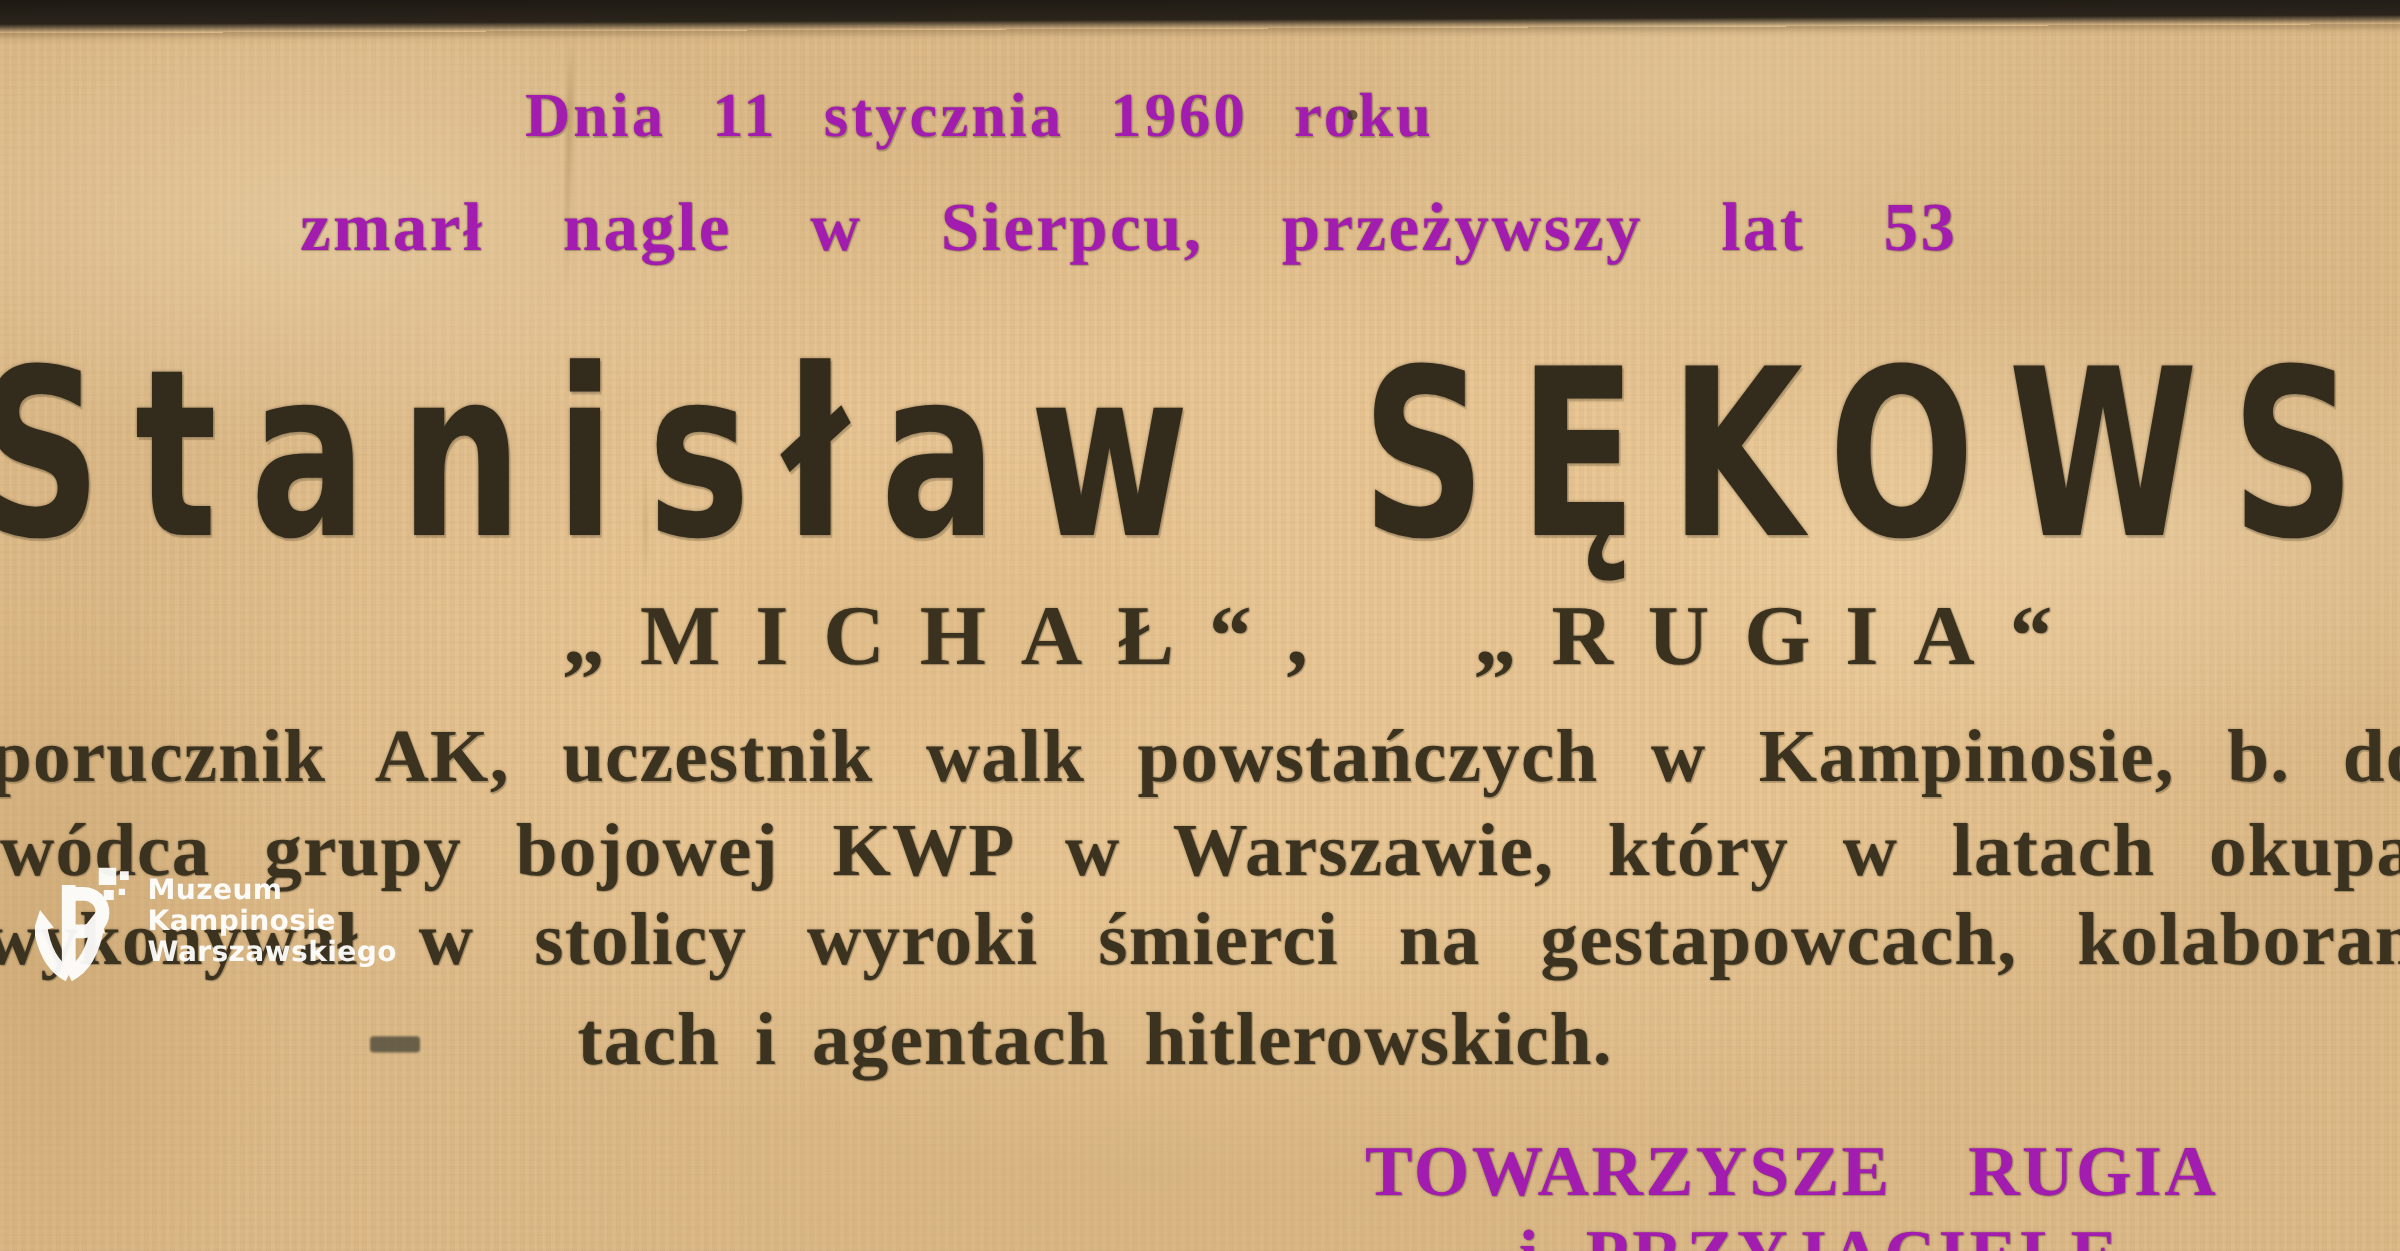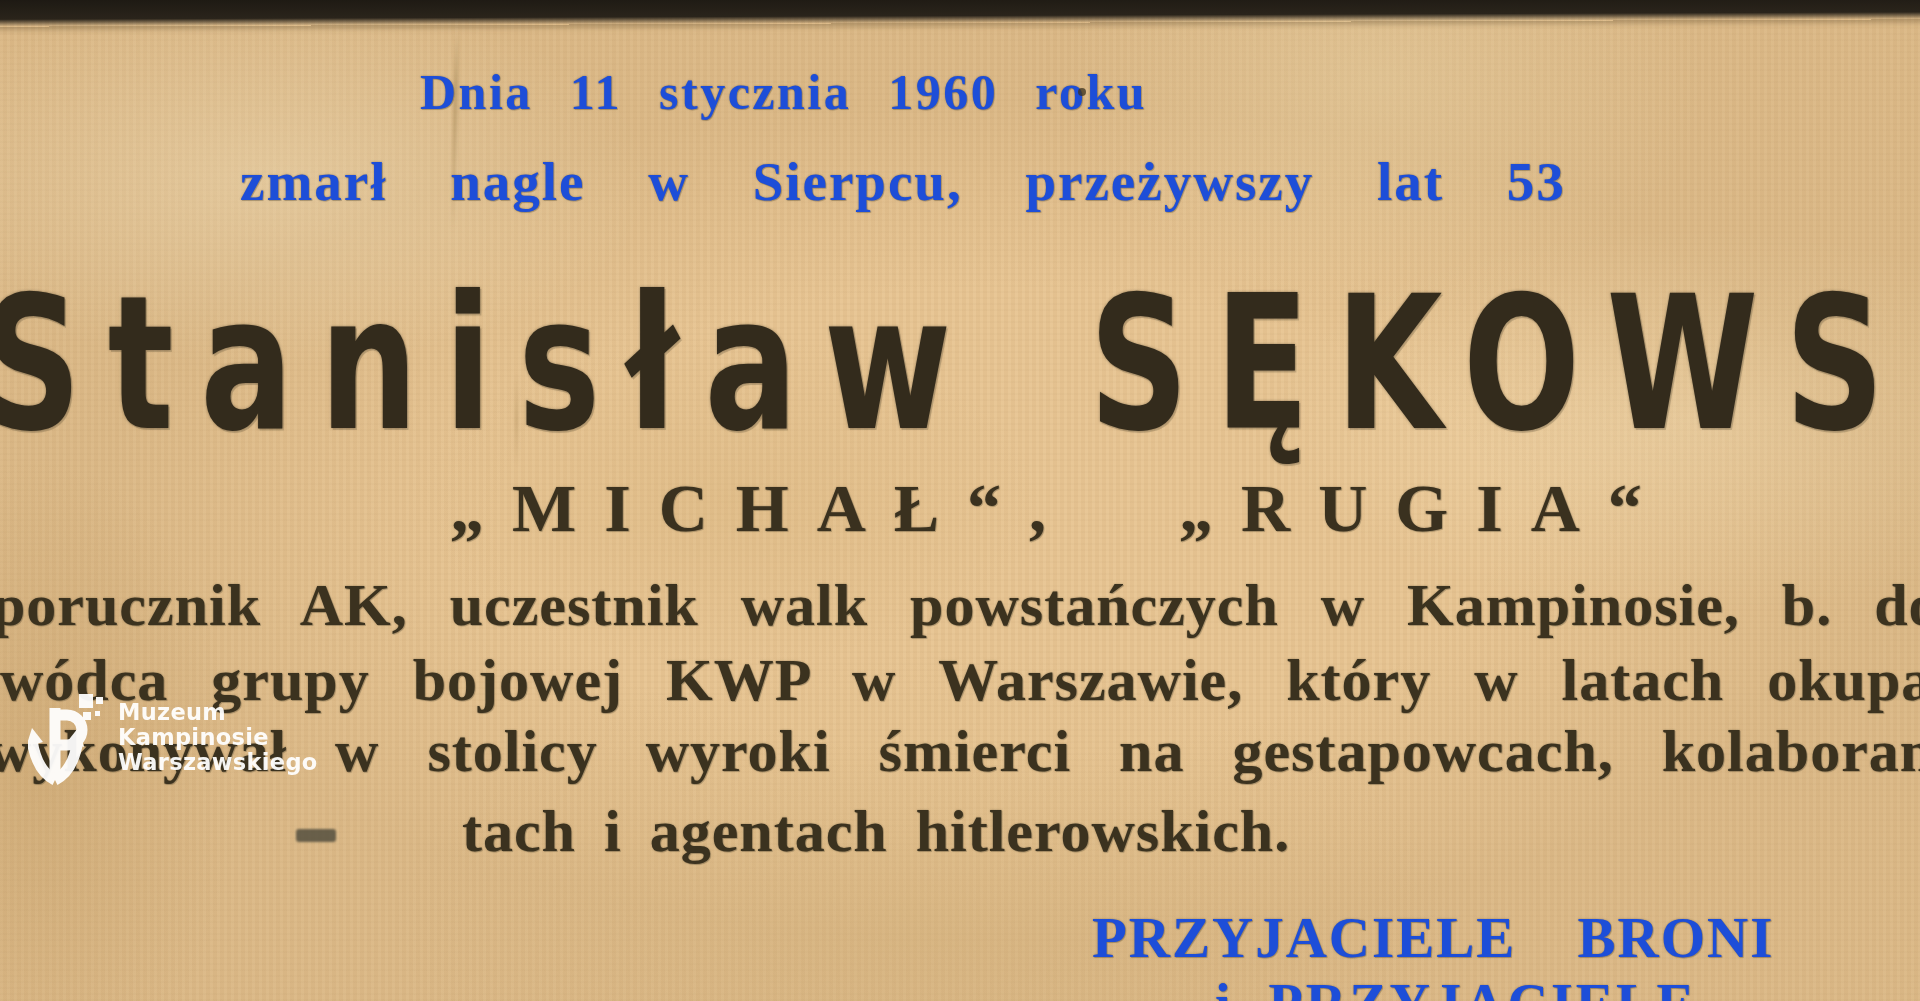--- a/index.html
+++ b/index.html
@@ -13,21 +13,21 @@
       radial-gradient(ellipse 540px 380px at 72% 8%,  rgba(246,228,185,0.35), rgba(246,228,185,0) 60%),
       radial-gradient(ellipse 700px 320px at 88% 42%, rgba(255,238,200,0.30), rgba(255,238,200,0) 60%),
       radial-gradient(ellipse 520px 280px at 38% 50%, rgba(208,172,115,0.28), rgba(208,172,115,0) 60%),
       radial-gradient(ellipse 820px 420px at 48% 92%, rgba(216,182,127,0.32), rgba(216,182,127,0) 65%),
       radial-gradient(ellipse 320px 520px at 2% 78%,  rgba(198,160,105,0.38), rgba(198,160,105,0) 62%),
       repeating-linear-gradient(90deg, rgba(255,246,220,0.05) 0 3px, rgba(120,90,50,0.03) 3px 7px),
       repeating-linear-gradient(0deg,  rgba(120,90,50,0.03) 0 2px, rgba(0,0,0,0) 2px 6px);
   }
   .line{
     position:absolute;white-space:nowrap;font-weight:bold;
-    color:#1d4ed8;
+    color:#a21caf;
     text-shadow:0 0 2px rgba(56,48,31,.45), 1px 1px 0 rgba(56,48,31,.22);
   }
   .date-line{left:420px;top:63px;font-size:50px;letter-spacing:2.5px;word-spacing:22px;}
   .death-line{left:240px;top:150px;font-size:55px;letter-spacing:2px;word-spacing:47px;}
   .name-line{
     left:-18px;top:271px;font-size:186px;line-height:1;
     font-family:"DejaVu Sans","Liberation Sans",sans-serif;
     letter-spacing:36px;word-spacing:50px;
     transform:scaleX(0.74);transform-origin:0 0;
     color:#332b1c;
@@ -86,21 +86,21 @@
 
 <div class="line alias-line">„MICHAŁ“, „RUGIA“</div>
 
 <div class="line body-line body-line-1">porucznik AK, uczestnik walk powstańczych w Kampinosie, b. do-</div>
 <div class="line body-line body-line-2">wódca grupy bojowej KWP w Warszawie, który w latach okupacji</div>
 <div class="line body-line body-line-3">wykonywał w stolicy wyroki śmierci na gestapowcach, kolaboran-</div>
 <div class="line body-line body-line-4">tach i agentach hitlerowskich.</div>
 
 <div class="ink-smudge"></div>
 
-<div class="line sig-line-1">PRZYJACIELE BRONI</div>
+<div class="line sig-line-1">TOWARZYSZE RUGIA</div>
 <div class="line sig-line-2">i PRZYJACIELE</div>
 
 <div class="watermark">
   <span>
     <svg width="76" height="102" viewBox="0 0 76 102">
       <g fill="#ffffff">
         <rect x="51" y="0" width="14" height="14"></rect>
         <rect x="68" y="3" width="7" height="7"></rect>
         <rect x="55" y="18" width="8" height="8"></rect>
         <rect x="67" y="17" width="5" height="5"></rect>

